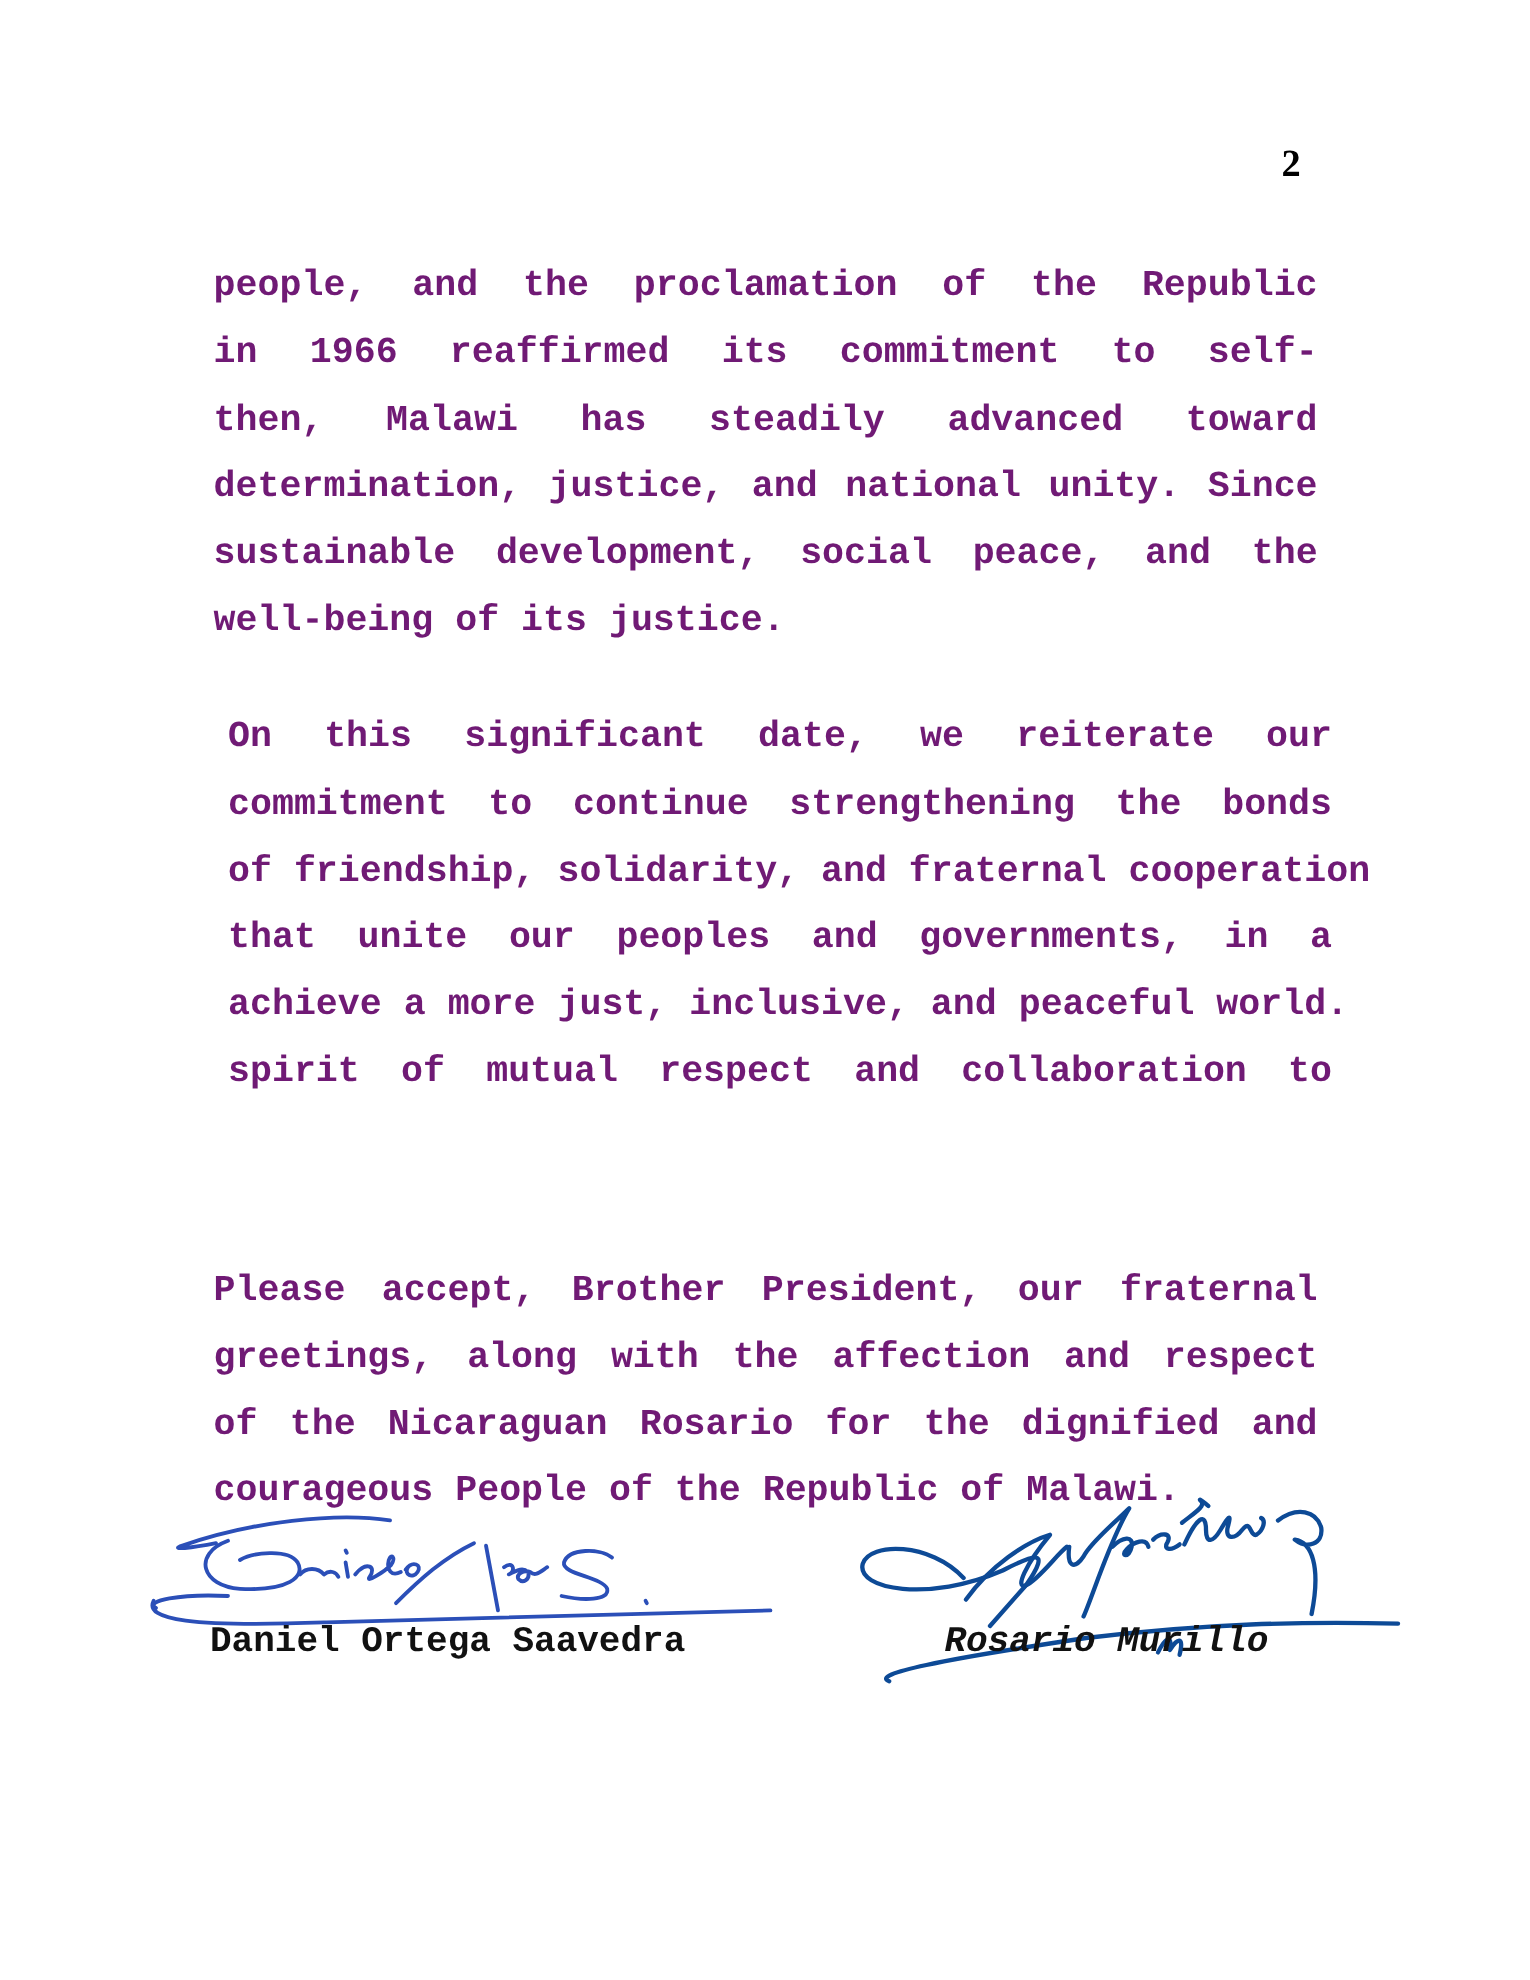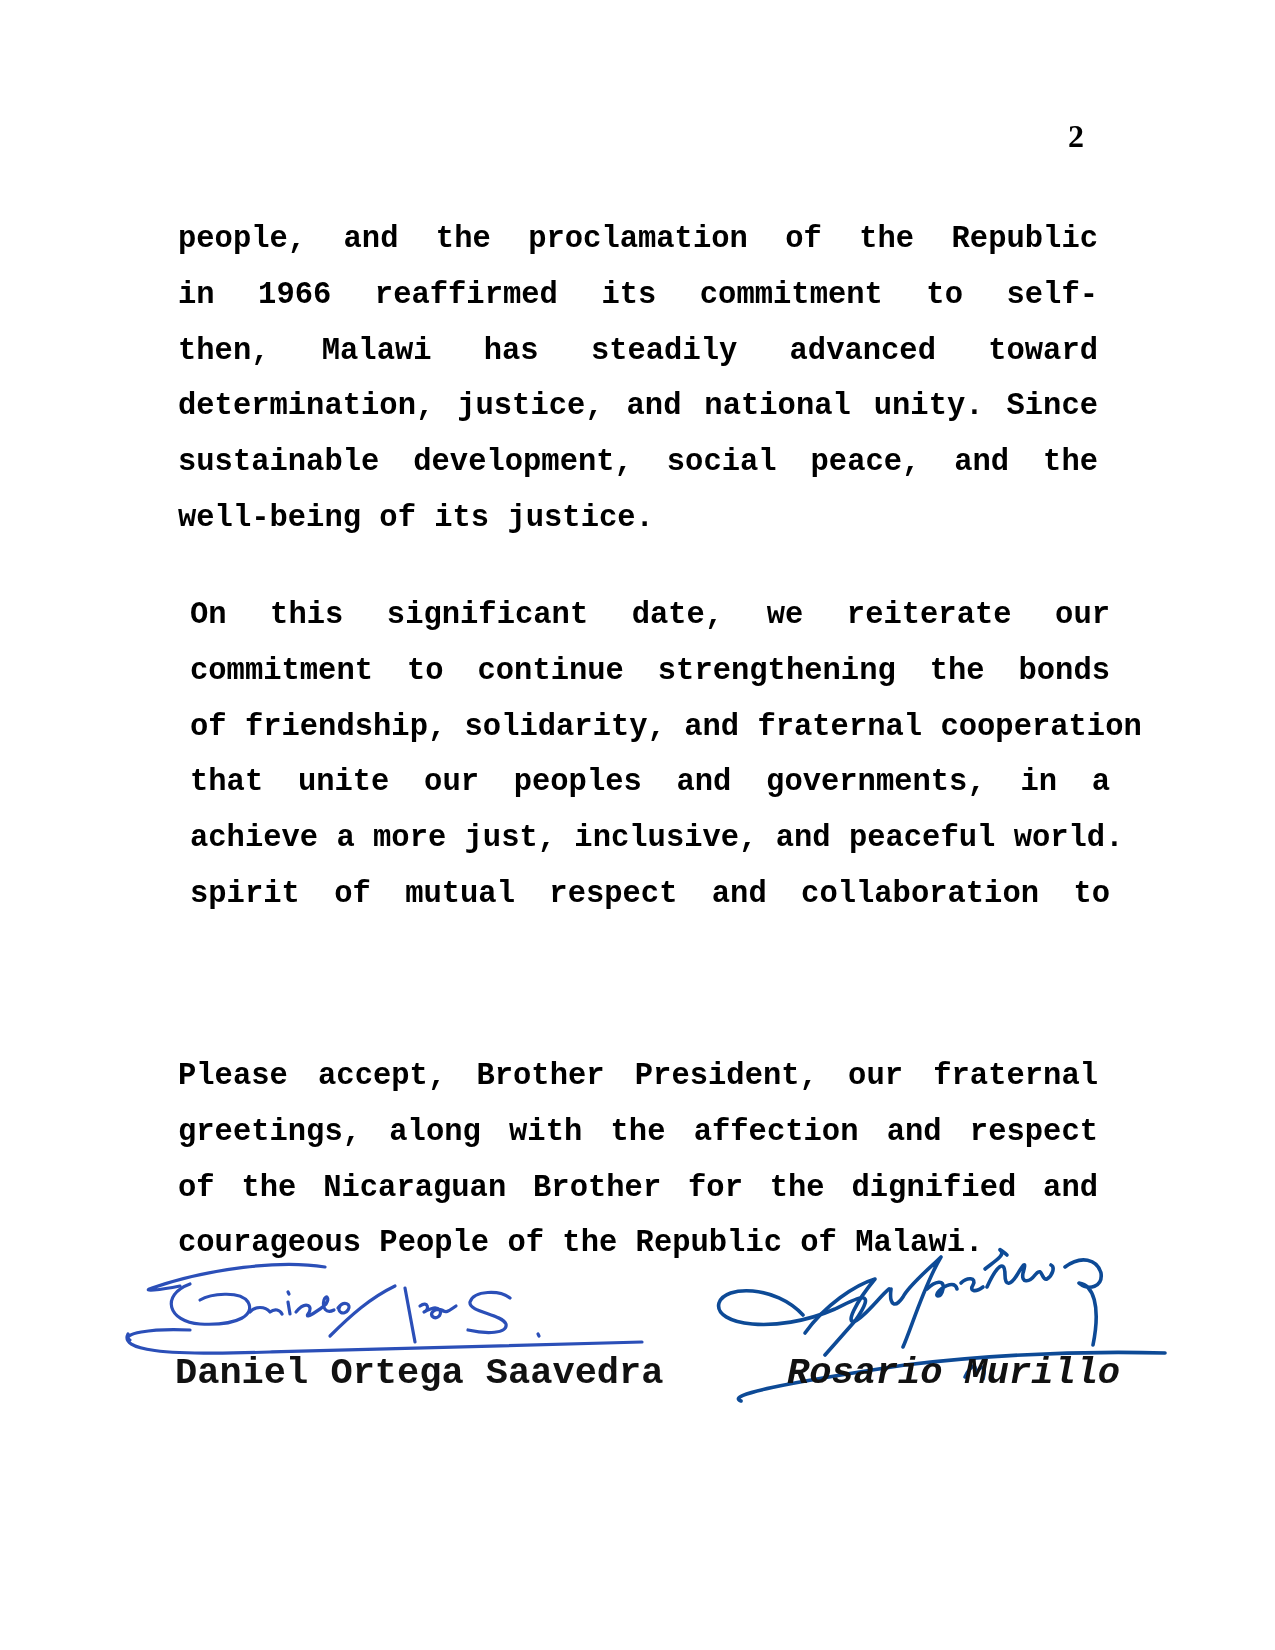--- a/index.html
+++ b/index.html
@@ -4,35 +4,35 @@
 <style>
   html, body { margin: 0; padding: 0; background: #ffffff; }
   body { width: 1275px; height: 1650px; position: relative; overflow: hidden; }
   .page-number {
     position: absolute; left: 1068px; top: 118px;
     font-family: "Liberation Serif", serif; font-weight: bold; font-size: 32px; color: #000;
   }
   .para {
     position: absolute; left: 178px; width: 920px;
     font-family: "Liberation Mono", monospace; font-weight: bold;
-    font-size: 30.5px; line-height: 55.8px; color: #000000;
+    font-size: 30.5px; line-height: 55.8px; color: #701a75;
   }
   .line {
     display: block; white-space: nowrap;
     text-align: justify; text-align-last: justify;
     height: 55.8px;
   }
   .line.last { text-align-last: left; }
   .p1 { top: 212px; }
   .p2 { top: 588px; margin-left: 12px; }
   .p3 { top: 1049px; }
   .sig-name {
     position: absolute;
     font-family: "Liberation Mono", monospace; font-weight: bold;
-    font-size: 37px; color: #111; white-space: nowrap;
+    font-size: 30px; color: #111; white-space: nowrap;
   }
   .name-left { left: 175px; top: 1352px; }
   .name-right { left: 787px; top: 1352px; font-style: italic; }
   svg.sig { position: absolute; overflow: visible; }
 </style>
 </head>
 <body>
 
 <div class="page-number">2</div>
 
@@ -50,21 +50,21 @@
   <span class="line">commitment to continue strengthening the bonds</span>
   <span class="line">of friendship, solidarity, and fraternal cooperation</span>
   <span class="line">that unite our peoples and governments, in a</span>
   <span class="line last">achieve a more just, inclusive, and peaceful world.</span>
   <span class="line">spirit of mutual respect and collaboration to</span>
 </div>
 
 <div class="para p3">
   <span class="line">Please accept, Brother President, our fraternal</span>
   <span class="line">greetings, along with the affection and respect</span>
-  <span class="line">of the Nicaraguan Brother for the dignified and</span>
+  <span class="line">of the Nicaraguan Rosario for the dignified and</span>
   <span class="line last">courageous People of the Republic of Malawi.</span>
 </div>
 
 <svg class="sig" style="left:130px; top:1250px;" width="540" height="110" viewBox="0 0 540 110" fill="none" stroke="#2b4fb8" stroke-width="3.2" stroke-linecap="round" stroke-linejoin="round">
   <path d="M195 17 C150 10 80 18 22 38 C10 42 30 40 50 36"></path>
   <path d="M60 34 C30 45 38 72 70 74 C110 76 125 64 118 52 C110 40 80 44 70 50"></path>
   <path d="M120 62 C125 56 135 56 140 62 C145 58 150 60 152 64"></path>
   <path d="M158 52 L160 64 M158 42 L159 44"></path>
   <path d="M166 62 C176 50 184 56 178 64 C174 70 190 60 196 54 C200 48 196 44 194 50 C192 58 196 64 204 60"></path>
   <path d="M208 58 C214 50 222 54 218 60 C214 66 206 62 210 56 M200 86 C220 66 240 48 265 36"></path>

